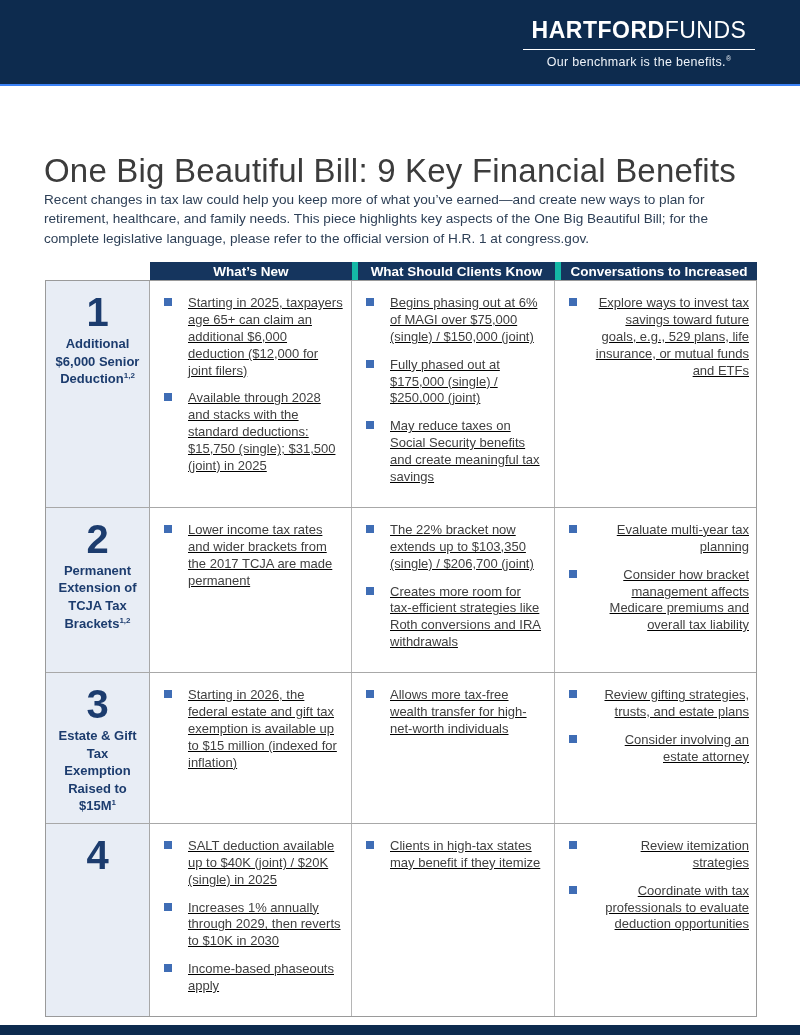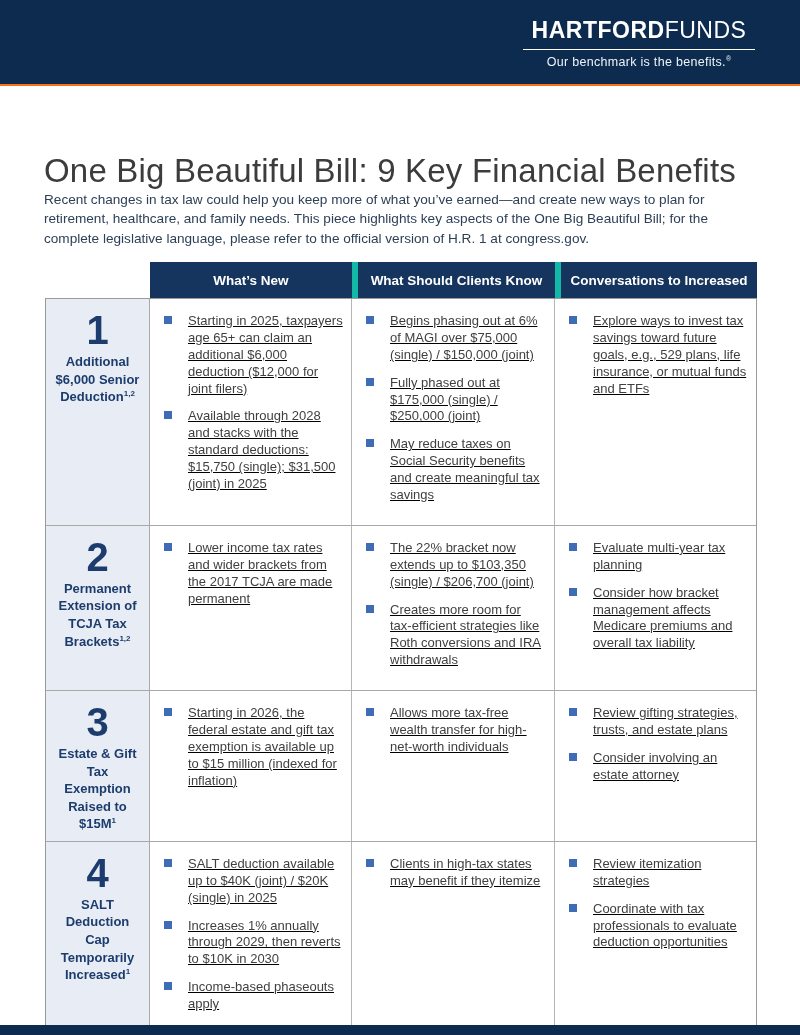--- a/index.html
+++ b/index.html
@@ -4,21 +4,21 @@
 <style>
   html,body{margin:0;padding:0;}
   body{
     width:800px;height:1035px;position:relative;overflow:hidden;
     background:#ffffff;font-family:"Liberation Sans",sans-serif;
     -webkit-font-smoothing:antialiased;
   }
   
   .banner{
     position:absolute;top:0;left:0;width:800px;height:84px;
-    background:#0d2b4e;border-bottom:2px solid #f97316;
+    background:#0d2b4e;border-bottom:2px solid #3b82f6;
   }
   .logo-block{
     position:absolute;top:17px;right:45px;width:232px;text-align:center;color:#ffffff;
   }
   .logo{font-size:23px;letter-spacing:.5px;white-space:nowrap;}
   .logo .bold{font-weight:bold;}
   .logo .light{font-weight:normal;}
   .logo-rule{border:none;border-top:1px solid #ffffff;margin:5px 0 5px 0;}
   .tagline{font-size:12.5px;color:#eef3f9;letter-spacing:.3px;}
   .tagline sup{font-size:7px;}
@@ -27,21 +27,21 @@
     position:absolute;top:130px;left:44px;width:720px;
     font-size:33px;font-weight:400;color:#3c3c3c;letter-spacing:.2px;
   }
   .page-intro{
     position:absolute;top:176px;left:44px;width:715px;
     font-size:13.6px;line-height:1.45;color:#2e4057;
   }
   
   .table-wrap{position:absolute;top:262px;left:45px;width:712px;}
   .thead{
-    display:grid;grid-template-columns:105px 202px 203px 202px;height:36px;
+    display:grid;grid-template-columns:105px 202px 203px 202px;height:18px;
   }
   .thead .spacer{background:transparent;}
   .th{
     background:#15355e;color:#ffffff;font-weight:bold;font-size:13.5px;
     display:flex;align-items:center;justify-content:center;
     border-left:6px solid #14b8a6;
   }
   .th:nth-child(2){border-left:none;}
   .tbody{border:1px solid #9a9a9a;border-top:none;}
   .trow{
@@ -50,21 +50,21 @@
   }
   .trow:first-child{border-top:1px solid #9a9a9a;}
   .label-cell{
     background:#e8edf5;border-right:1px solid #a8a8a8;
     text-align:center;padding:10px 6px 8px 6px;color:#1c3c6e;
   }
   .row-number{font-size:40px;font-weight:bold;line-height:1.05;}
   .row-label{font-size:13px;font-weight:bold;line-height:1.35;margin-top:2px;}
   .row-label sup{font-size:8px;}
   .cell{border-right:1px solid #b5b5b5;padding:14px 8px 10px 12px;}
-  .cell:last-child{border-right:none;}
+  .cell:last-child{border-right:none;text-align:right;}
   .bullet-list{list-style:none;margin:0;padding:0;text-decoration:underline;}
   .bullet-item{
     position:relative;padding-left:26px;margin-bottom:11px;
     font-size:13px;line-height:1.3;color:#3f3f3f;
   }
   .bullet-square{
     position:absolute;left:2px;top:3px;width:8px;height:8px;background:#3f6db5;
   }
   
   .trow.r0{min-height:165px;}
@@ -163,21 +163,20 @@
         <div class="cell">
           <ul class="bullet-list">
             <li class="bullet-item"><span class="bullet-square"></span>Review gifting strategies, trusts, and estate plans</li>
             <li class="bullet-item"><span class="bullet-square"></span>Consider involving an estate attorney</li>
           </ul>
         </div>
       </div>
       <div class="trow r3">
         <div class="label-cell">
           <div class="row-number">4</div>
-          <div class="row-label">SALT Deduction Cap Temporarily Increased<sup>1</sup></div>
         </div>
         <div class="cell">
           <ul class="bullet-list">
             <li class="bullet-item"><span class="bullet-square"></span>SALT deduction available up to $40K (joint) / $20K (single) in 2025</li>
             <li class="bullet-item"><span class="bullet-square"></span>Increases 1% annually through 2029, then reverts to $10K in 2030</li>
             <li class="bullet-item"><span class="bullet-square"></span>Income-based phaseouts apply</li>
           </ul>
         </div>
         <div class="cell">
           <ul class="bullet-list">

